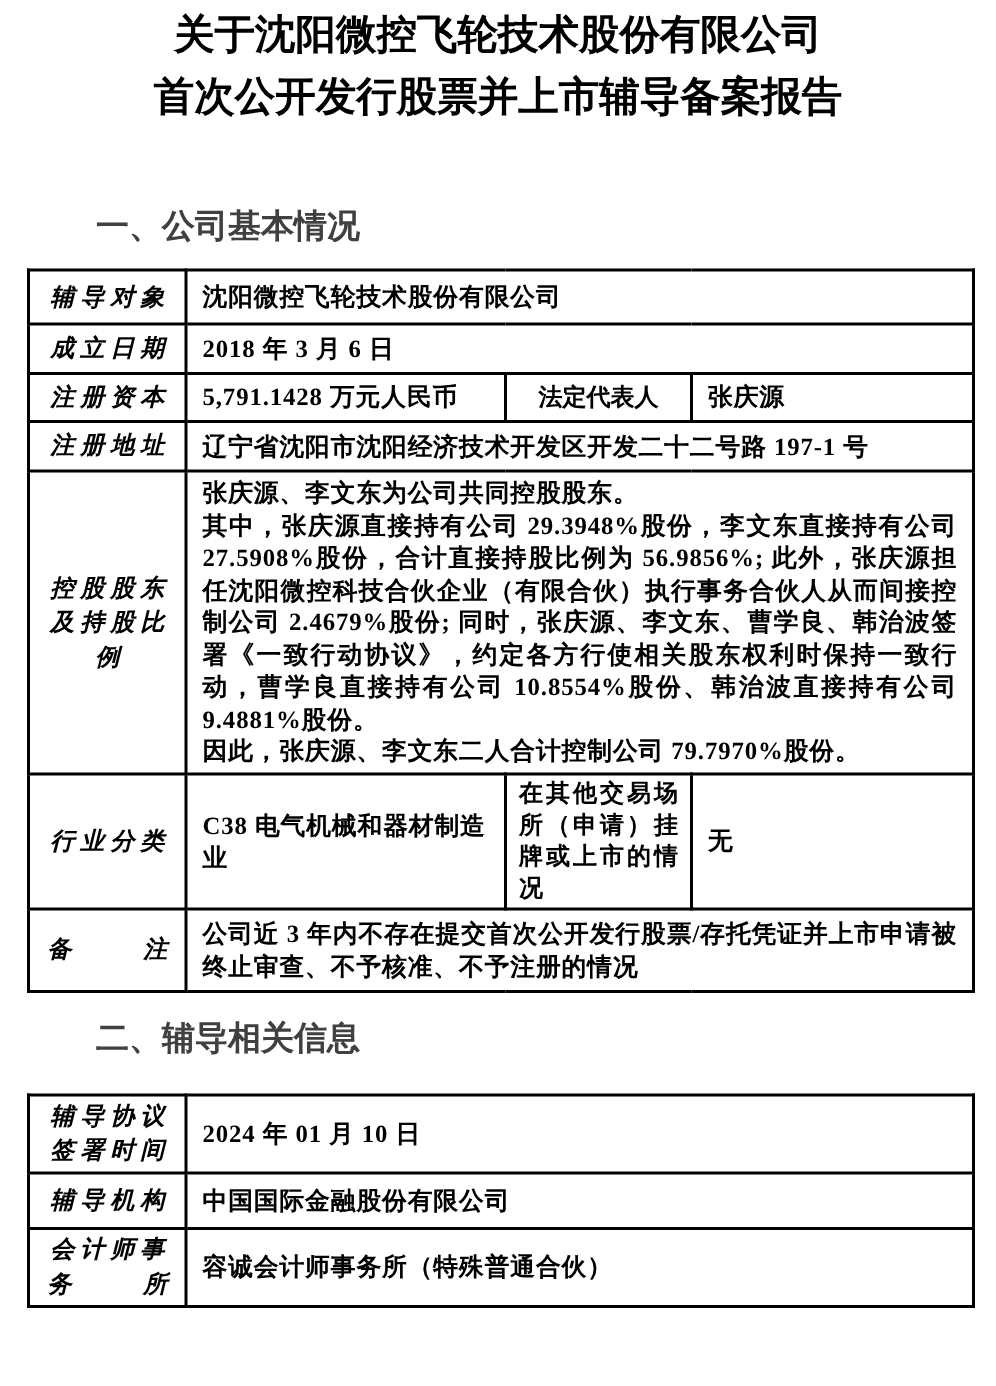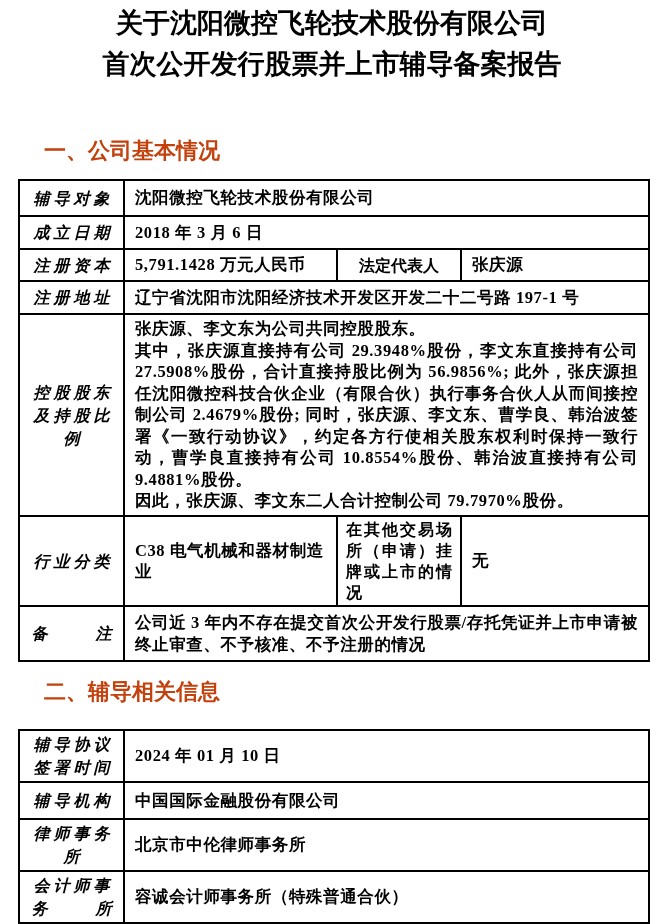--- a/index.html
+++ b/index.html
@@ -12,26 +12,26 @@
   }
   .doc-title{
     padding-top:3px;
     text-align:center;
     font-weight:bold;
     font-size:27px;
     line-height:41px;
     font-family:"Liberation Serif","DejaVu Serif",serif;
   }
   .section-heading{
-    margin:0 0 0 44px;
+    margin:0 0 0 64px;
     font-family:"Liberation Sans","DejaVu Sans",sans-serif;
     font-weight:bold;
     font-size:22px;
     line-height:28px;
-    color:#c2410c;
+    color:#404040;
   }
   #heading-company{margin-top:52px;}
   #heading-counsel{margin-top:16px;font-family:Liberation Serif, serif;}
   table.info{
     margin-left:18px;
     width:630px;
     border-collapse:collapse;
     table-layout:fixed;
   }
   #company-table{margin-top:14px;}
@@ -145,25 +145,20 @@
     <tbody>
         <tr style="height:50px">
       <td class="lbl">辅 导 协 议
 签 署 时 间</td>
       <td class="val">2024 年 01 月 10 日</td>
     </tr>
     <tr style="height:37px">
       <td class="lbl">辅 导 机 构</td>
       <td class="val">中国国际金融股份有限公司</td>
     </tr>
-    <tr style="height:48px">
-      <td class="lbl">律 师 事 务
-所</td>
-      <td class="val">北京市中伦律师事务所</td>
-    </tr>
     <tr style="height:46px">
       <td class="lbl">会 计 师 事
 务　　　所</td>
       <td class="val">容诚会计师事务所（特殊普通合伙）</td>
     </tr>
   </tbody>
     </table>
 
 </div>
 

